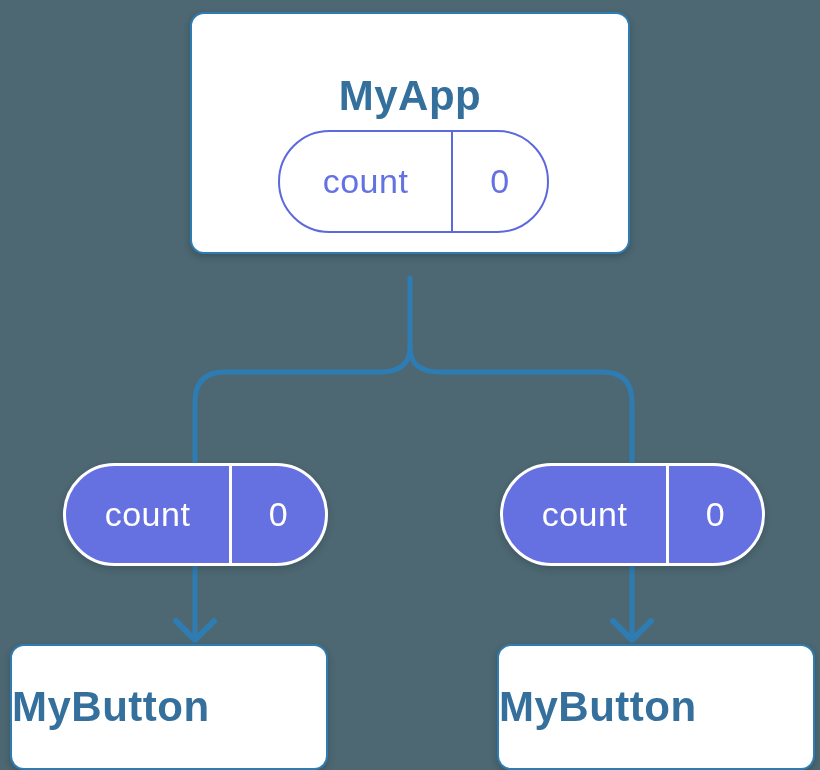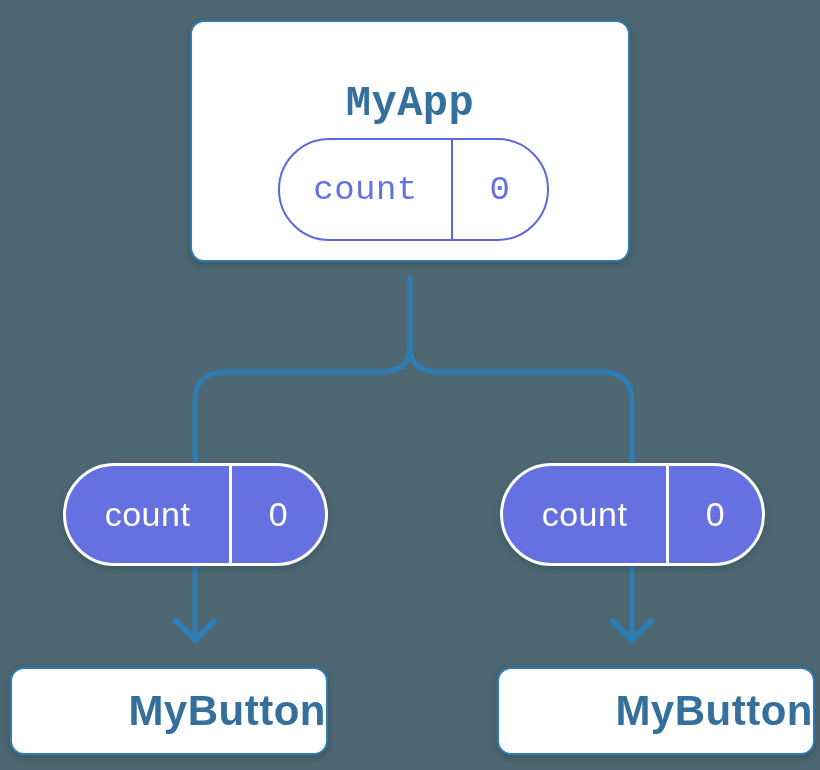--- a/index.html
+++ b/index.html
@@ -32,21 +32,21 @@
   }
   .arrowhead { stroke-width: 6; stroke-linejoin: round; }
 
   .node {
     position: absolute;
     background: var(--node-bg);
     border: 2.5px solid var(--node-border);
     border-radius: 14px;
     box-shadow: 0 3px 7px rgba(14, 34, 44, 0.28);
   }
-  .node-root { left: 190px; top: 20px; width: 440px; height: 242px; font-family: Liberation Mono, monospace; }
+  .node-root { left: 190px; top: 12px; width: 440px; height: 242px; }
   .node-title {
     color: var(--node-title);
     font-size: 42px;
     font-weight: 600;
     letter-spacing: 0.5px;
     text-align: center;
     white-space: nowrap;
   }
   .node-root .node-title { position: absolute; top: 58px; left: 0; right: 0; }
 
@@ -81,25 +81,25 @@
     border: 3.5px solid var(--pill-text-white);
     box-shadow: 0 3px 7px rgba(14, 34, 44, 0.22);
   }
   .pill-solid .seg { color: var(--pill-text-white); }
   .pill-solid .seg-label { width: 166px; border-right: 3px solid var(--pill-text-white); }
   .pill-solid .seg-value { flex: 1; }
   .pill-child-left { left: 63px; }
   .pill-child-right { left: 500px; }
 
   .node-btn {
-    top: 667px;
-    width: 318px; height: 88px;
+    top: 644px;
+    width: 318px; height: 126px;
     display: flex;
     align-items: center;
-    justify-content: flex-end;
+    justify-content: flex-start;
   }
   .node-btn-left { left: 10px; }
   .node-btn-right { left: 497px; }
 </style>
 </head>
 <body>
 
 <div class="canvas">
 
   <svg class="connectors" viewBox="0 0 820 770">

